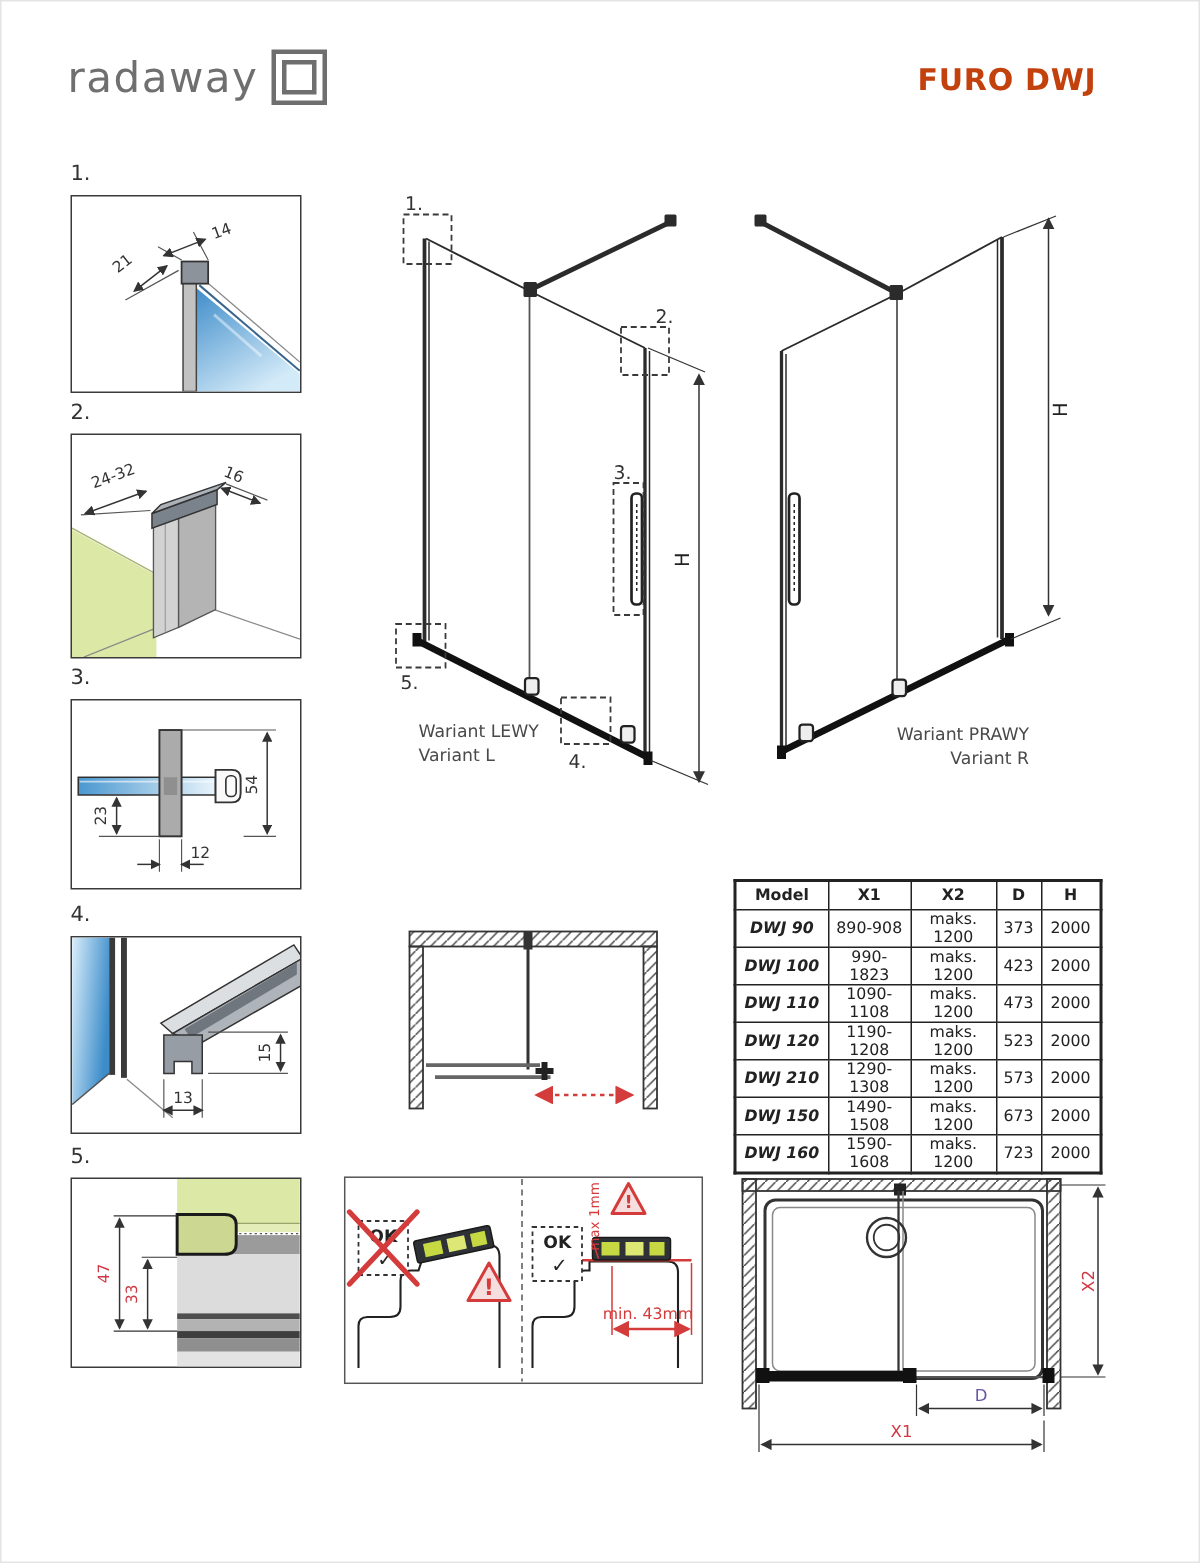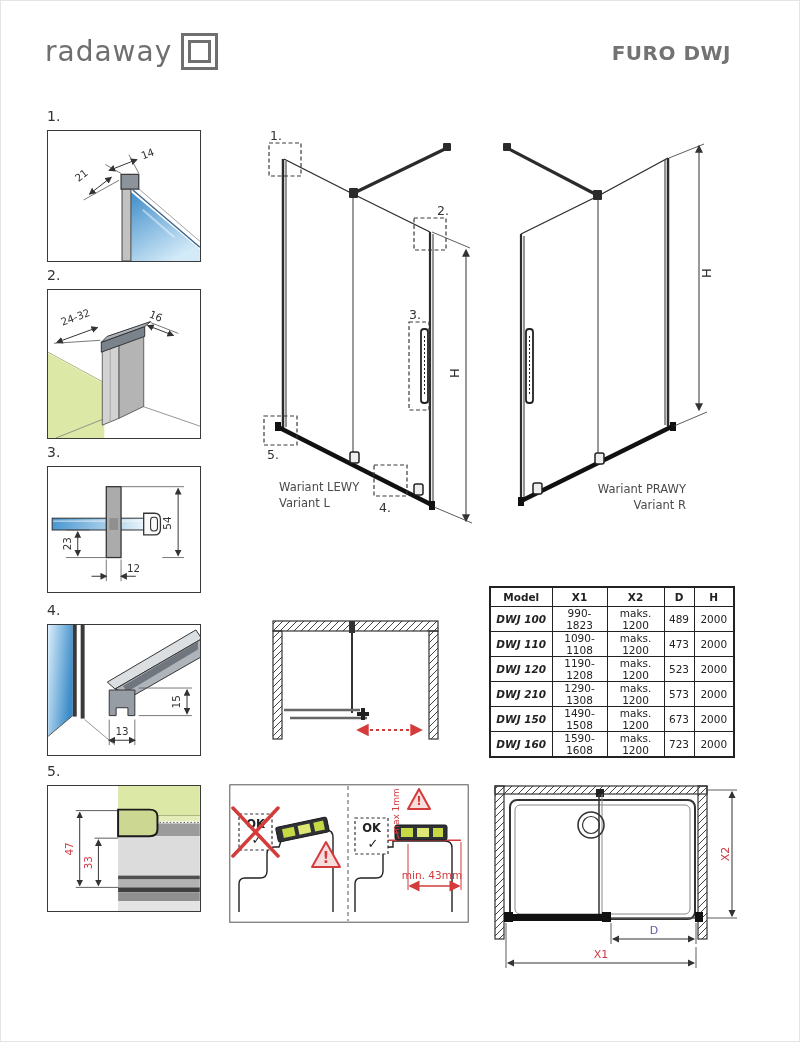--- a/index.html
+++ b/index.html
@@ -3,21 +3,21 @@
 <meta charset="utf-8">
 <style>
   * { margin:0; padding:0; box-sizing:border-box; }
   html,body { background:#fff; font-family:"DejaVu Sans", sans-serif; }
   #page { position:relative; width:800px; height:1042px; background:#fff; border:1px solid #e4e4e4; overflow:hidden; }
   .abs { position:absolute; }
   .logo-wrap { left:44px; top:32px; display:flex; align-items:center; }
   .logo-text { font-size:28px; color:#6f6f6f; letter-spacing:1px; line-height:1; }
   .logo-mark { position:relative; width:37px; height:37px; border:3px solid #6f6f6f; margin-left:9px; }
   .logo-mark .inner { position:absolute; inset:4px; border:3px solid #6f6f6f; }
-  .doc-title { right:68px; top:40px; font-size:20px; font-weight:bold; color:#737373; letter-spacing:.5px; }
+  .doc-title { right:68px; top:40px; font-size:20px; font-weight:bold; color:#c2410c; letter-spacing:.5px; }
   .detail-label { position:absolute; left:46px; font-size:14px; color:#333; }
   svg.boxed { position:absolute; border:1.5px solid #3a3a3a; background:#fff; display:block; }
   svg.plain { position:absolute; display:block; }
   svg text { font-family:"DejaVu Sans", sans-serif; }
   .dt { font-size:10.5px; fill:#333; }
   .cl { font-size:12.5px; fill:#333; }
   .rd { fill:#cf3944; }
   .pu { fill:#6a55a4; }
   .cap { font-size:11.5px; fill:#4a4a4a; }
   table.spec { position:absolute; left:488px; top:585px; border-collapse:collapse; border:2px solid #222; background:#fff; }
@@ -307,24 +307,31 @@
   <table class="spec">
     <tbody>
         <tr>
       <th class="c0">Model</th>
       <th class="c1 red">X1</th>
       <th class="c2 red">X2</th>
       <th class="c3 purple">D</th>
       <th class="c4">H</th>
     </tr>
     <tr>
+          <td class="model">DWJ 90</td>
+          <td>890-908</td>
+          <td>maks. 1200</td>
+          <td>373</td>
+          <td>2000</td>
+        </tr>
+    <tr>
           <td class="model">DWJ 100</td>
           <td>990-1823</td>
           <td>maks. 1200</td>
-          <td>489</td>
+          <td>423</td>
           <td>2000</td>
         </tr>
     <tr>
           <td class="model">DWJ 110</td>
           <td>1090-1108</td>
           <td>maks. 1200</td>
           <td>473</td>
           <td>2000</td>
         </tr>
     <tr>

